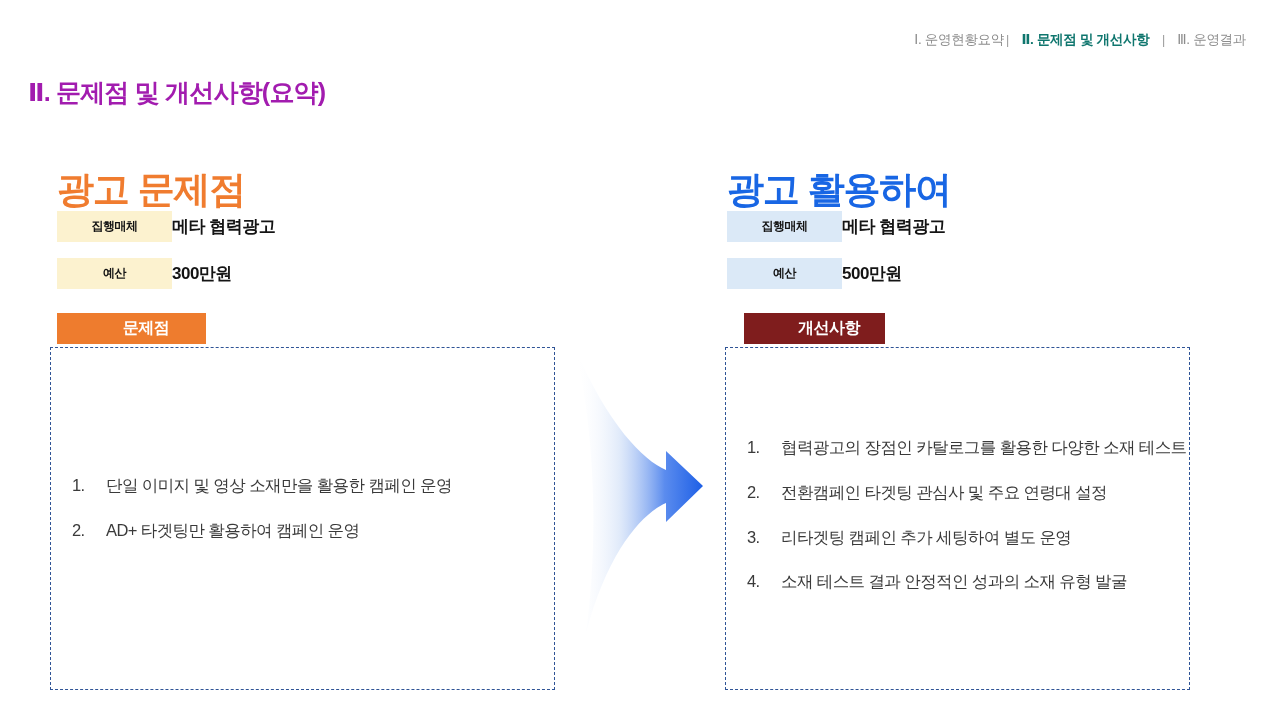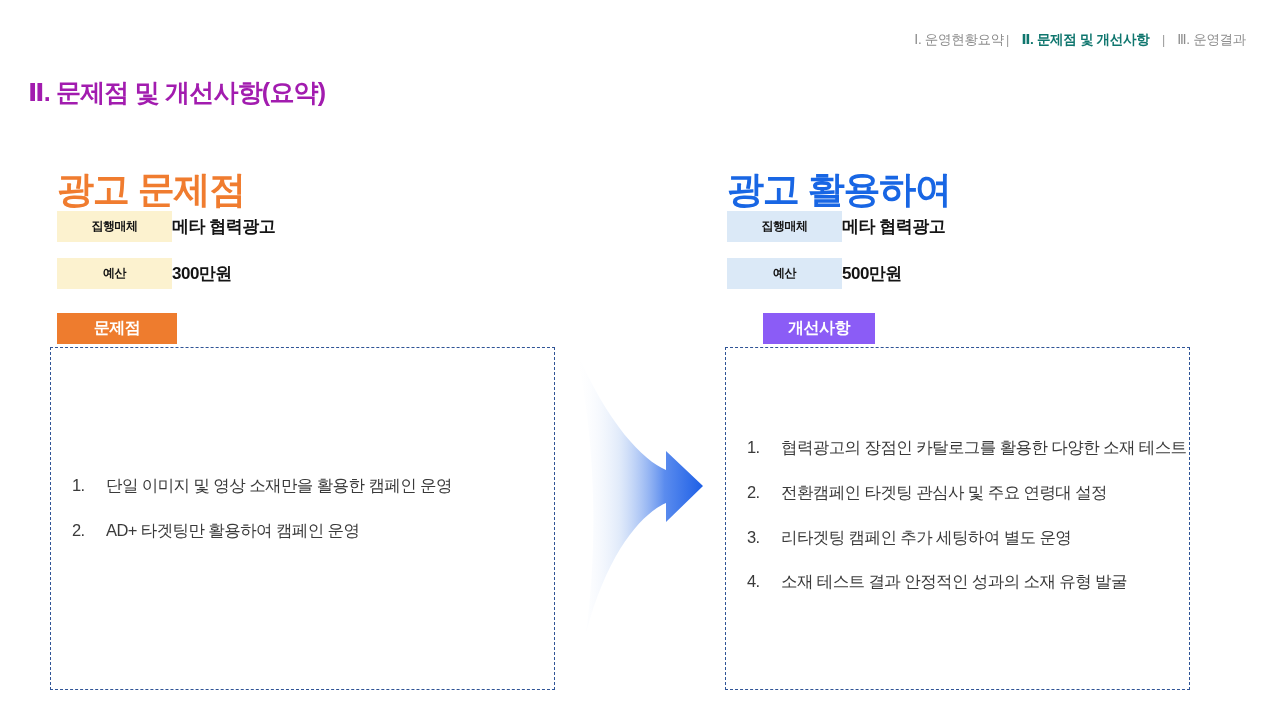--- a/index.html
+++ b/index.html
@@ -52,24 +52,24 @@
   .chip.blue{background:#dbe9f7;}
   .row .val{
     font-size:17px;font-weight:700;color:#141414;
     letter-spacing:-0.5px;white-space:nowrap;
   }
 
   
   .badge{
     position:absolute;top:313px;height:31px;
     display:flex;align-items:center;justify-content:center;
-    color:#ffffff;font-size:16px;font-weight:700;letter-spacing:-0.5px;
+    color:#ffffff;font-size:16px;font-weight:700;letter-spacing:-0.5px;padding-left:29px;
   }
   .badge.orange{left:57px;width:120px;background:#ee7c2e;}
-  .badge.blue{left:763px;width:112px;background:#8b5cf6;}
+  .badge.blue{left:744px;width:112px;background:#7f1d1d;}
 
   
   .listbox{
     position:absolute;top:347px;height:343px;
     border:1px dashed #2f5496;background:#ffffff;box-sizing:border-box;
   }
   .listbox.left{left:50px;width:505px;}
   .listbox.right{left:725px;width:465px;}
   .items{position:absolute;left:0;right:0;margin:0;padding:0;list-style:none;}
   .listbox.left  .items{top:128px;}

